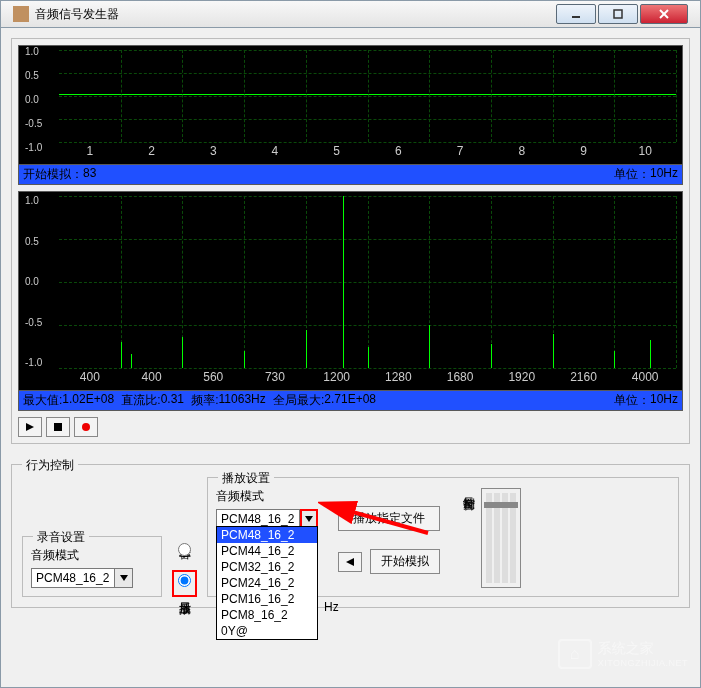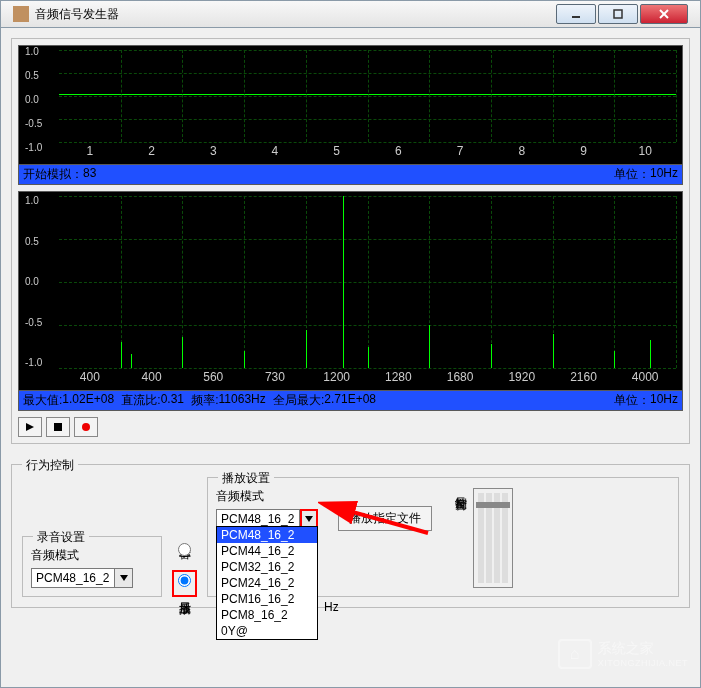--- a/index.html
+++ b/index.html
@@ -287,20 +287,28 @@
                 <div class="opt">PCM32_16_2</div>
                 <div class="opt">PCM24_16_2</div>
                 <div class="opt">PCM16_16_2</div>
                 <div class="opt">PCM8_16_2</div>
                 <div class="opt">0Y@</div>
               </div>
             <div style="position:absolute; top:112px; left:108px">Hz</div>
           </div>
           <div style="display:flex;flex-direction:column;gap:18px;margin-top:18px">
             <button class="btn">播放指定文件</button>
+            <div style="display:flex;gap:8px;align-items:center">
+              <div class="pb">
+                  <svg width="8" height="8">
+                    <polygon points="8,0 0,4 8,8" fill="#000"></polygon>
+                  </svg>
+                </div>
+              <button class="btn">开始模拟</button>
+            </div>
           </div>
           <div class="volume-col">
             <span class="vlabel">音量控制</span>
             <div class="vol-sliders">
               <div class="vslider">
                   <div class="thumb" style="top:10%"></div>
                 </div>
               <div class="vslider">
                   <div class="thumb" style="top:10%"></div>
                 </div>

